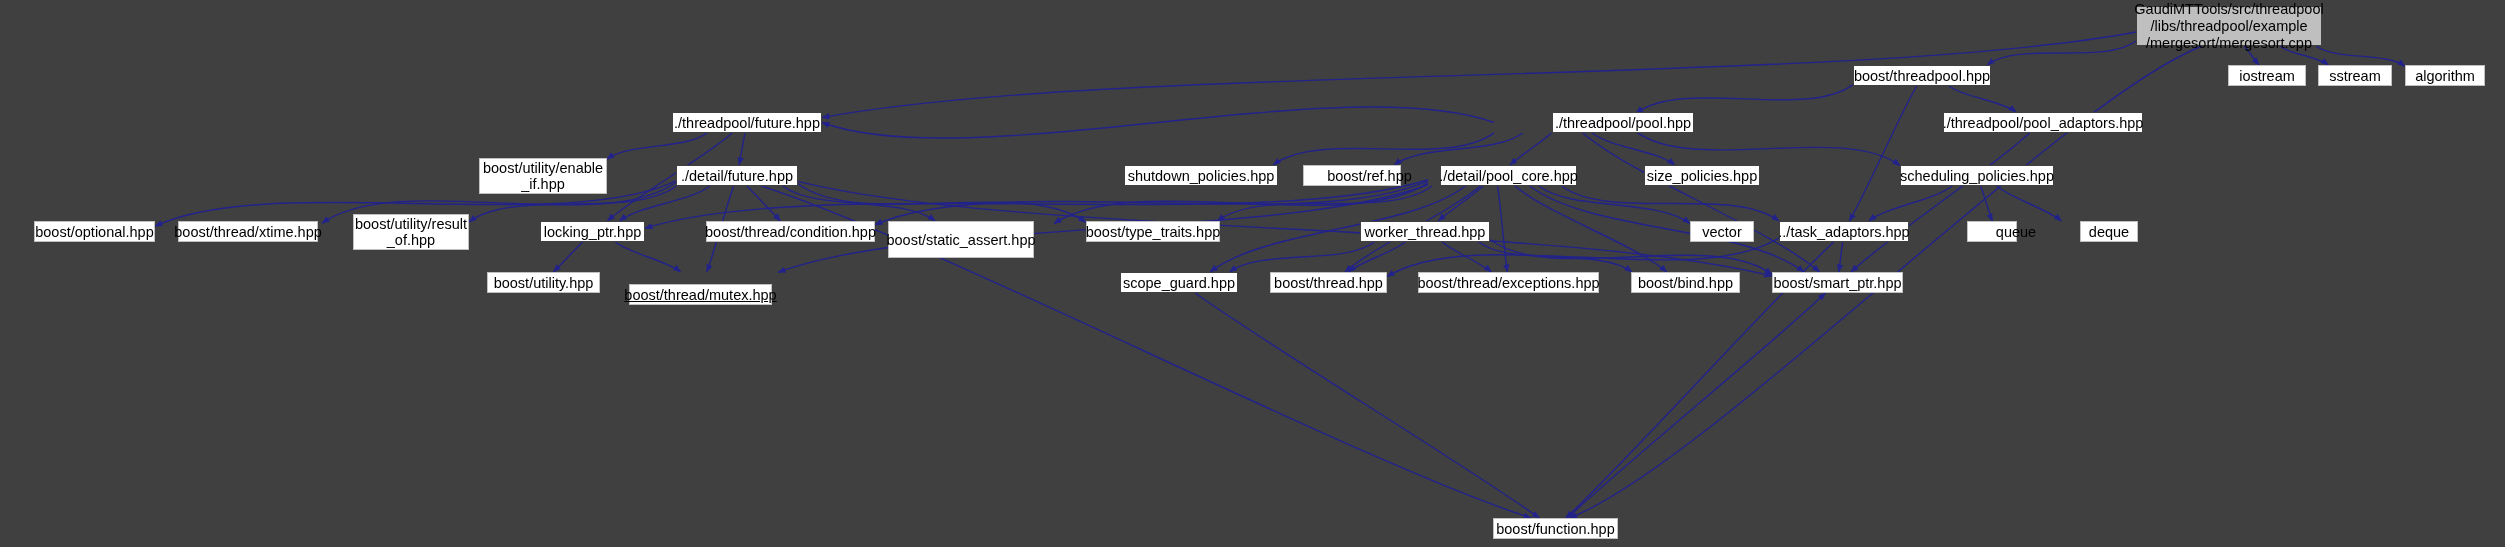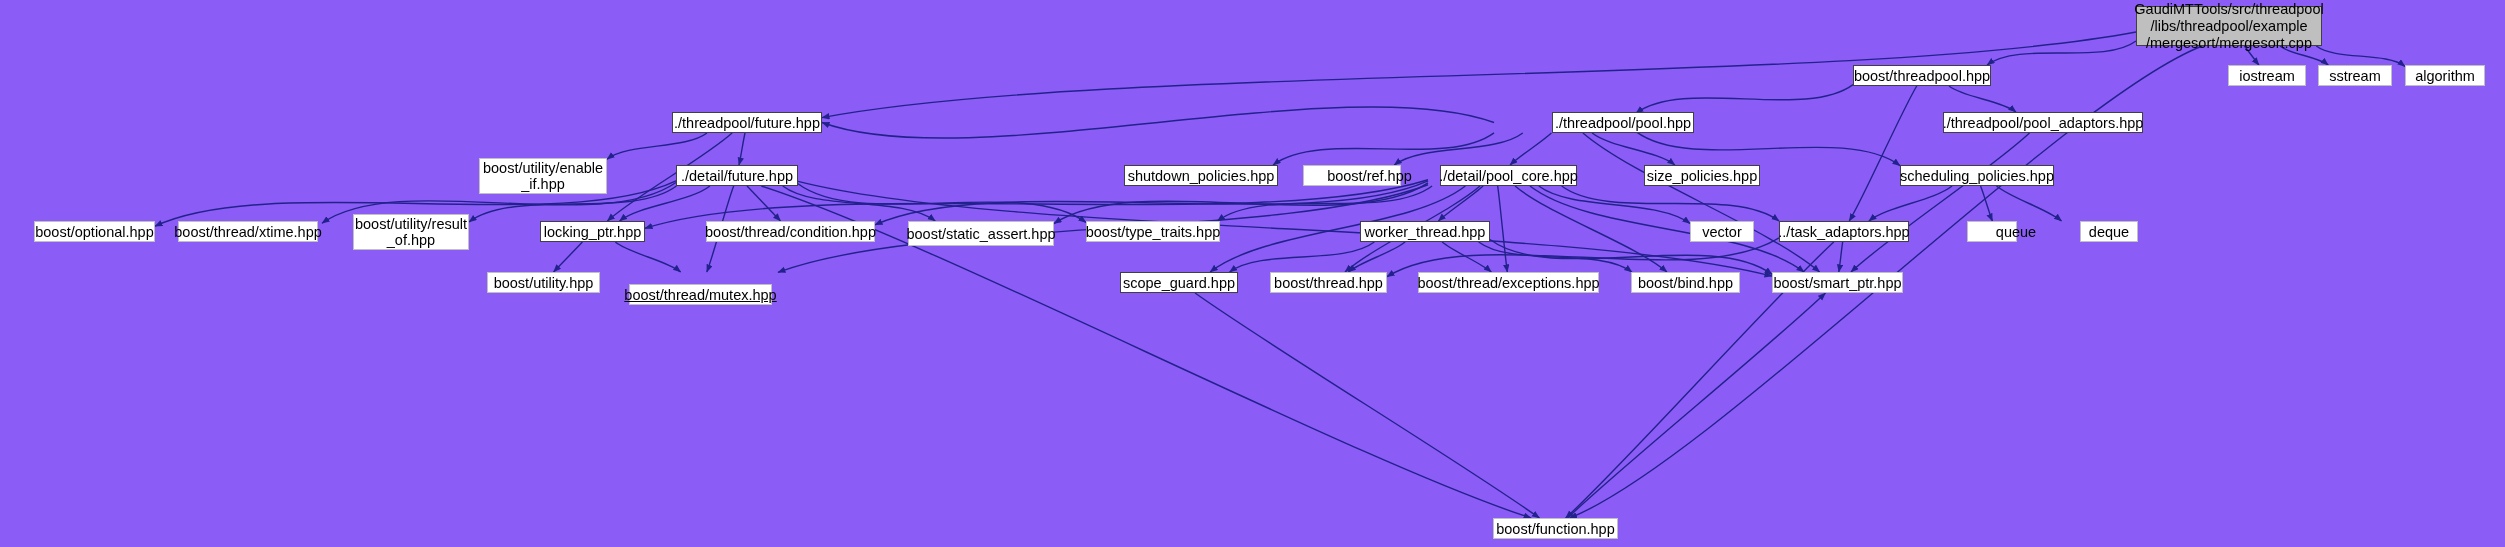--- a/index.html
+++ b/index.html
@@ -1,20 +1,20 @@
 <!DOCTYPE html>
 <html><head>
 <meta charset="utf-8">
 <style>
   html,body{margin:0;padding:0;background:#ffffff;}
   #graph{
     position:relative;
     width:2505px;
     height:547px;
-    background:#8b5cf6;
+    background:#404040;
     font-family:"Liberation Sans","DejaVu Sans",sans-serif;
     overflow:hidden;
   }
   #edges{position:absolute;left:0;top:0;width:2505px;height:547px;}
   .node{
     position:absolute;
     box-sizing:border-box;
     display:flex;
     align-items:center;
     justify-content:center;
@@ -126,21 +126,21 @@
       <div class="node" style="left: 1303px; top: 165px; width: 98px; height: 21px; padding-left: 35px;">boost/ref.hpp</div>
       <div class="node bold" style="left: 1440px; top: 165px; width: 137px; height: 21px;">./detail/pool_core.hpp</div>
       <div class="node bold" style="left: 1644px; top: 165px; width: 116px; height: 21px;">size_policies.hpp</div>
       <div class="node bold" style="left: 1900px; top: 165px; width: 154px; height: 21px;">scheduling_policies.hpp</div>
       <div class="node" style="left: 34px; top: 221px; width: 121px; height: 21px;">boost/optional.hpp</div>
       <div class="node" style="left: 178px; top: 221px; width: 140px; height: 21px;">boost/thread/xtime.hpp</div>
       <div class="node" style="left: 353px; top: 214px; width: 116px; height: 36px;">boost/utility/result
 _of.hpp</div>
       <div class="node bold" style="left: 540px; top: 221px; width: 105px; height: 21px;">locking_ptr.hpp</div>
       <div class="node" style="left: 706px; top: 221px; width: 169px; height: 21px;">boost/thread/condition.hpp</div>
-      <div class="node" style="left: 908px; top: 221px; width: 146px; height: 25px;">boost/static_assert.hpp</div>
+      <div class="node" style="left: 888px; top: 221px; width: 146px; height: 37px;">boost/static_assert.hpp</div>
       <div class="node" style="left: 1086px; top: 221px; width: 134px; height: 21px;">boost/type_traits.hpp</div>
       <div class="node bold" style="left: 1360px; top: 221px; width: 130px; height: 21px;">worker_thread.hpp</div>
       <div class="node" style="left: 1690px; top: 221px; width: 64px; height: 21px;">vector</div>
       <div class="node bold" style="left: 1779px; top: 221px; width: 130px; height: 21px;">../task_adaptors.hpp</div>
       <div class="node" style="left: 1967px; top: 221px; width: 34px; height: 21px; padding-left: 48px;">queue</div>
       <div class="node" style="left: 2052px; top: 221px; width: 58px; height: 21px; margin-left: 28px;">deque</div>
       <div class="node" style="left: 487px; top: 272px; width: 113px; height: 21px;">boost/utility.hpp</div>
       <div class="node" style="left: 629px; top: 284px; width: 143px; height: 21px; text-decoration: underline;">boost/thread/mutex.hpp</div>
       <div class="node bold" style="left: 1120px; top: 272px; width: 118px; height: 21px;">scope_guard.hpp</div>
       <div class="node" style="left: 1270px; top: 272px; width: 117px; height: 21px;">boost/thread.hpp</div>

